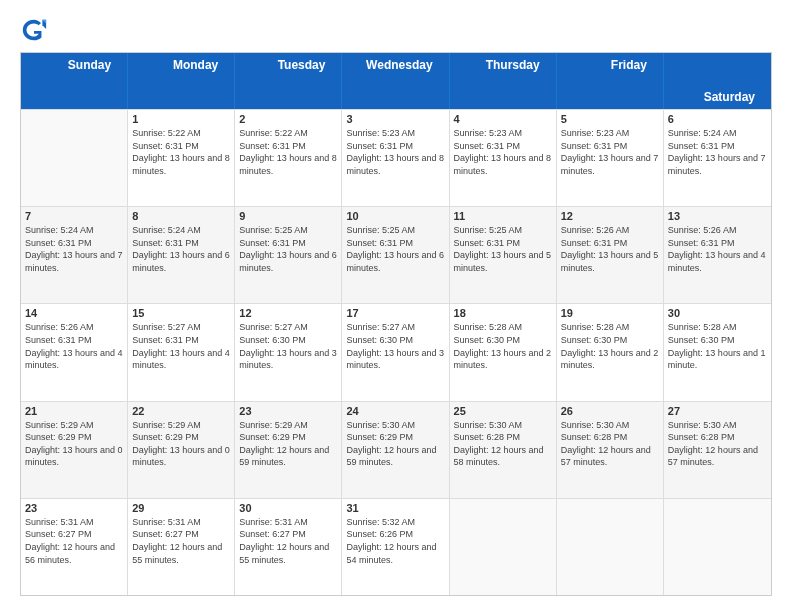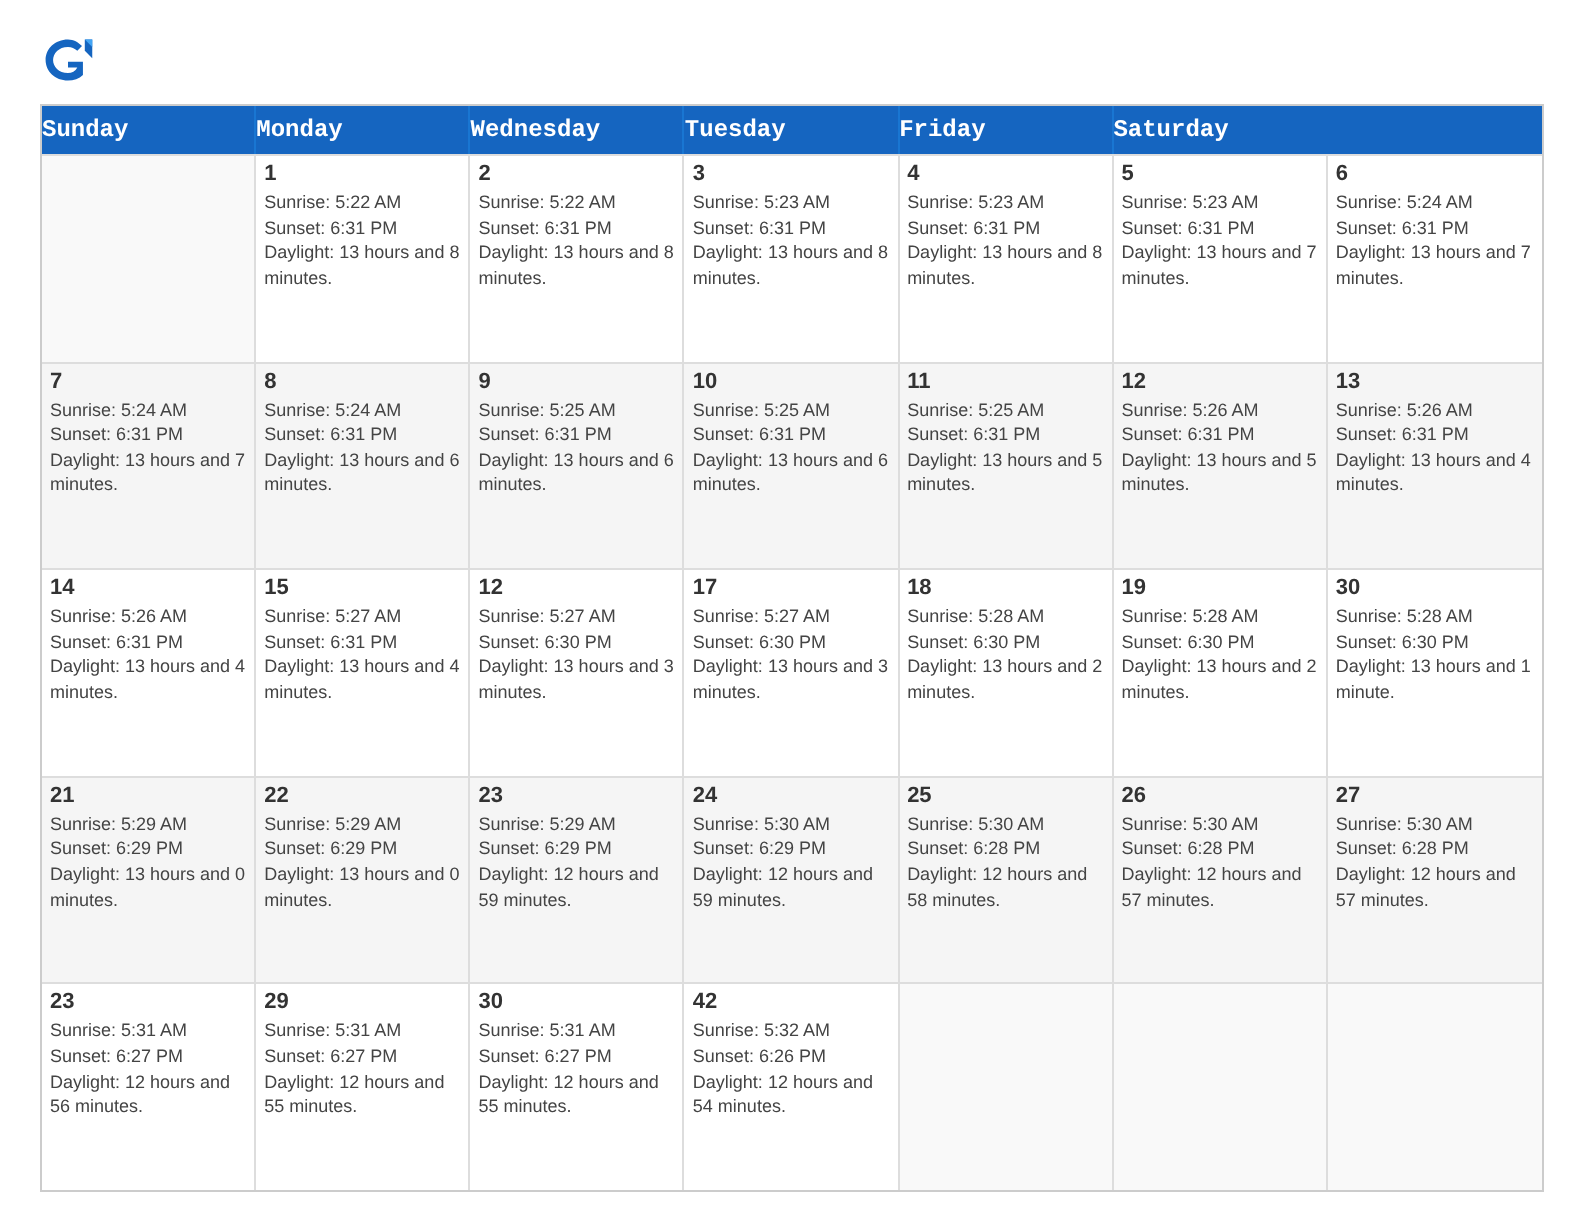--- a/index.html
+++ b/index.html
@@ -67,26 +67,25 @@
     }
     .cal-header {
       display: grid;
       grid-template-columns: repeat(7, 1fr);
       background: #1565c0;
     }
     .cal-header-cell {
       color: #fff;
       font-size: 12px;
       font-weight: bold;
-      padding: 5px 0;
-      text-align: left;
+      padding: 5px 16px;
+      text-align: right;
       border-right: 1px solid #1976d2;
-      font-family: Liberation Mono, monospace;
-    }
-    .cal-header-cell:last-child { border-right: none; }
+    }
+    .cal-header-cell:last-child { border-right: none; margin-top: 32px; }
     .cal-body {
       display: flex;
       flex-direction: column;
       flex: 1;
     }
     .cal-row {
       display: grid;
       grid-template-columns: repeat(7, 1fr);
       flex: 1;
       border-top: 1px solid #ddd;
@@ -134,22 +133,23 @@
     <div class="title-section">
       <div class="main-title"></div>
       <div class="subtitle"></div>
     </div>
   </div>
 
   <div class="calendar">
     <div class="cal-header">
     <div class="cal-header-cell">Sunday</div>
         <div class="cal-header-cell">Monday</div>
+        <div class="cal-header-cell">Tuesday</div>
         <div class="cal-header-cell">Wednesday</div>
-        <div class="cal-header-cell">Tuesday</div>
+        <div class="cal-header-cell">Thursday</div>
         <div class="cal-header-cell">Friday</div>
         <div class="cal-header-cell">Saturday</div>
       </div>
     <div class="cal-body">
     <div class="cal-row">
           <div class="cal-cell empty"></div>
           <div class="cal-cell">
             <div class="day-num">1</div>
             <div class="day-info">Sunrise: 5:22 AM
 Sunset: 6:31 PM
@@ -361,21 +361,21 @@
 and 55 minutes.</div>
           </div>
           <div class="cal-cell">
             <div class="day-num">30</div>
             <div class="day-info">Sunrise: 5:31 AM
 Sunset: 6:27 PM
 Daylight: 12 hours
 and 55 minutes.</div>
           </div>
           <div class="cal-cell">
-            <div class="day-num">42</div>
+            <div class="day-num">31</div>
             <div class="day-info">Sunrise: 5:32 AM
 Sunset: 6:26 PM
 Daylight: 12 hours
 and 54 minutes.</div>
           </div>
           <div class="cal-cell empty"></div>
           <div class="cal-cell empty"></div>
           <div class="cal-cell empty"></div>
         </div>
       </div>

